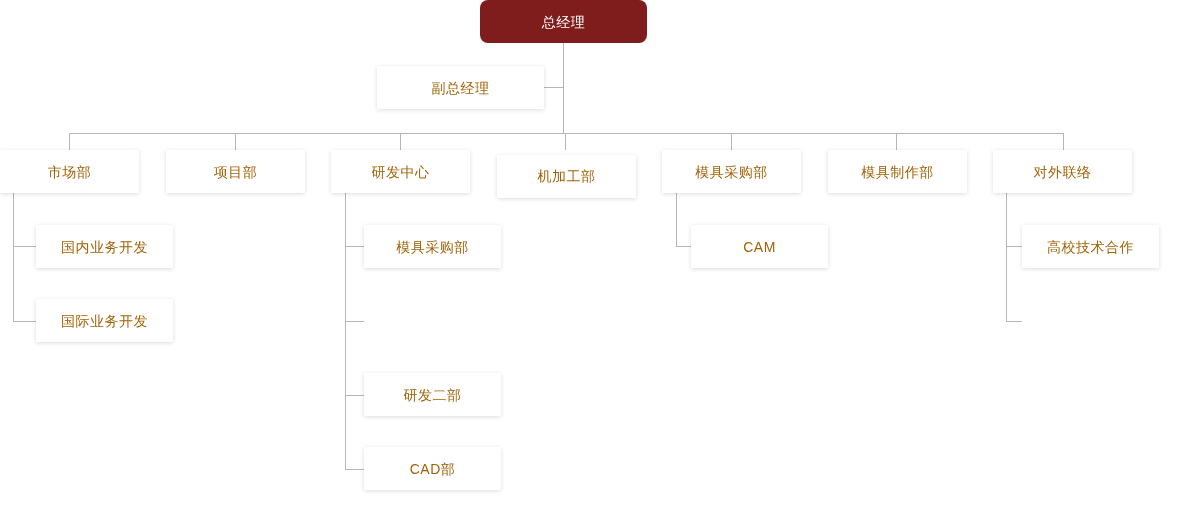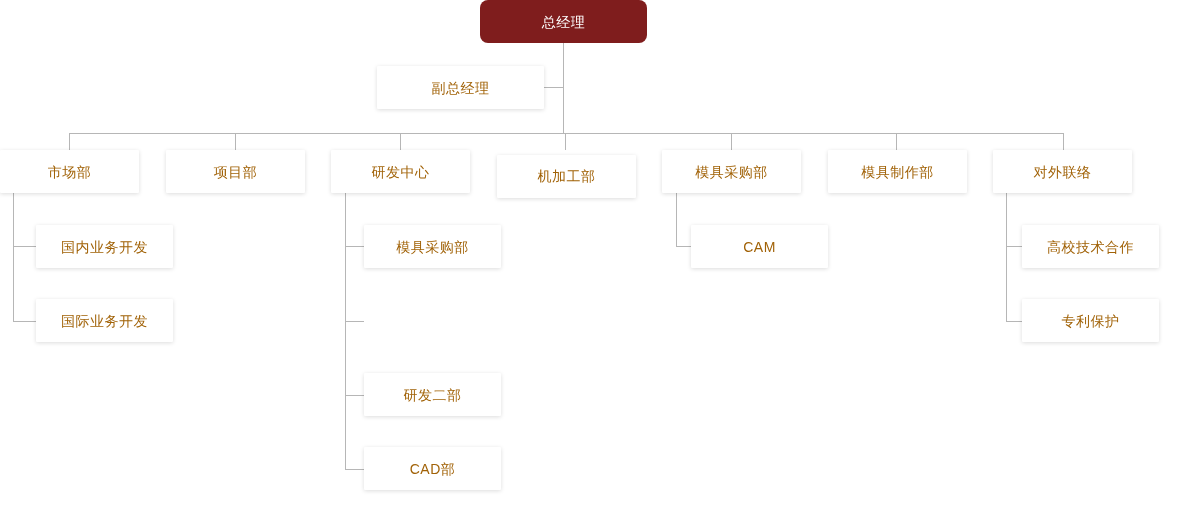--- a/index.html
+++ b/index.html
@@ -134,17 +134,14 @@
     <span>CAM</span>
   </div>
 
   <div class="line v" style="left:1006px; top:193px; height:128px;"></div>
   <div class="line h" style="left:1006px; top:246px; width:16px;"></div>
   <div class="line h" style="left:1006px; top:321px; width:16px;"></div>
 
   <div class="node" style="left:1022px; top:225px; width:137px; height:43px;">
     <span>高校技术合作</span>
   </div>
-  <div class="node" style="left:1022px; top:299px; width:137px; height:43px;">
-    <span>专利保护</span>
-  </div>
 
 </div>
 
 </body></html>

